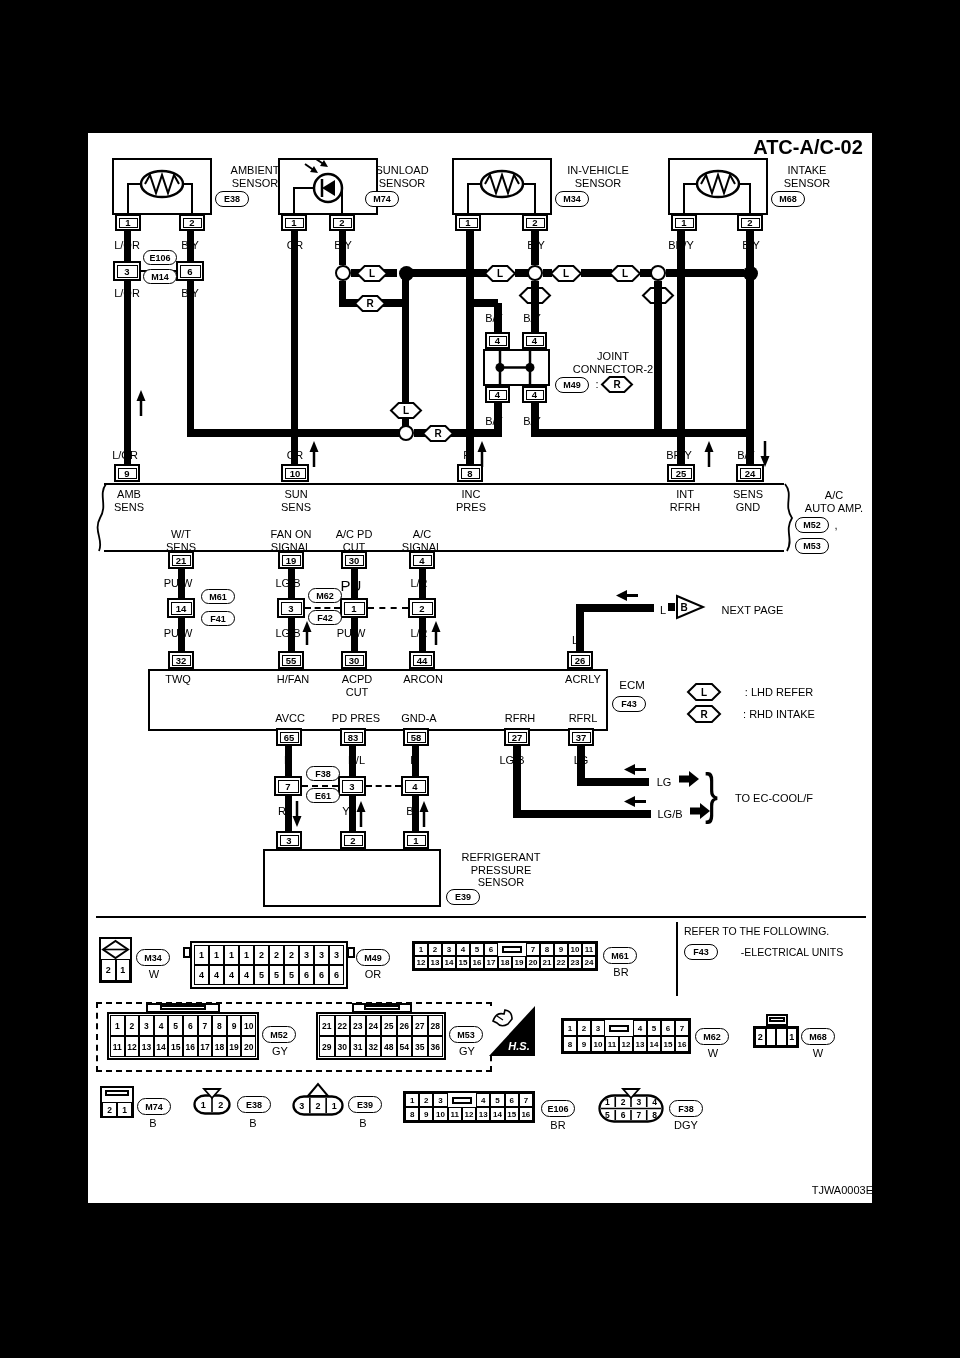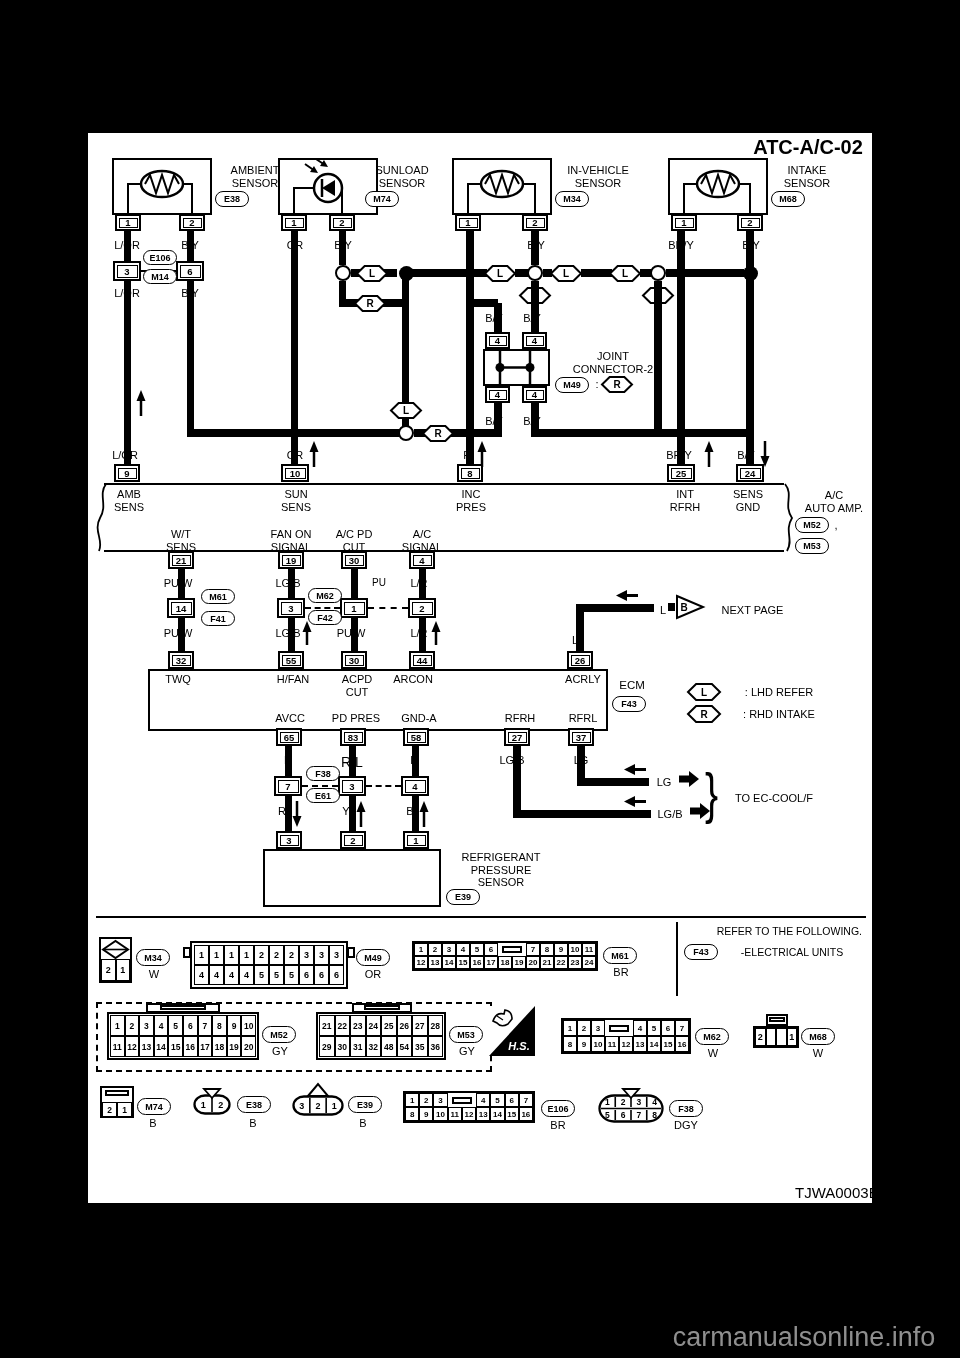--- a/index.html
+++ b/index.html
@@ -25,22 +25,21 @@
   svg{position:absolute;overflow:visible;}
   .svgtext{font-family:"Liberation Sans","DejaVu Sans",sans-serif;}
 </style>
 </head>
 <body>
 
 <div id="stage">
   <div id="page"></div>
   <div id="layer">
       <div class="lbl" style="left: 746px; top: 136px; width: 124px; font-size: 20px; font-weight: bold; text-align: center;">ATC-A/C-02</div>
-      <div class="lbl" style="left: 795px; top: 1184px; width: 78px; font-size: 15px; text-align: center;">TJWA0003E</div>
-      <div class="lbl" style="left: 648px; top: 1322px; width: 312px; font-size: 27px; color: rgb(143, 143, 143); text-align: center;">carmanualsonline.info</div>
+      <div class="lbl" style="left: 795px; top: 1184px; width: 78px; font-size: 11px; text-align: right;">TJWA0003E</div>
       <div class="box" style="left: 112px; top: 158px; width: 100px; height: 57px;"></div>
       <div class="" style="left: 112px; top: 158px; width: 100px; height: 57px; position: absolute;">
         <svg width="100" height="57" viewBox="0 0 100 57" style="left:0;top:0">
           <path d="M16,57 V26 H29" fill="none" stroke="#000" stroke-width="2"></path>
           <path d="M80,57 V26 H71" fill="none" stroke="#000" stroke-width="2"></path>
           <ellipse cx="50" cy="26" rx="21" ry="13" fill="#fff" stroke="#000" stroke-width="2.5"></ellipse>
           <path d="M33,26 L38,17 44,35 50,17 56,35 62,17 67,26" fill="none" stroke="#000" stroke-width="2"></path>
         </svg>
       </div>
       <div class="lbl" style="left: 216px; top: 164px; width: 78px; font-size: 11px; text-align: center;">AMBIENT
@@ -352,21 +351,21 @@
       </div>
       <div class="pin" style="left: 409px; top: 551px; width: 26px; height: 18px;">
         <span>4</span>
       </div>
       <div class="wire" style="left: 178px; top: 569px; width: 7px; height: 29px;"></div>
       <div class="wire" style="left: 288px; top: 569px; width: 7px; height: 29px;"></div>
       <div class="wire" style="left: 351px; top: 569px; width: 7px; height: 29px;"></div>
       <div class="wire" style="left: 419px; top: 569px; width: 7px; height: 29px;"></div>
       <div class="lbl" style="left: 161px; top: 577px; width: 34px; font-size: 11px; text-align: center;">PU/W</div>
       <div class="lbl" style="left: 271px; top: 577px; width: 34px; font-size: 11px; text-align: center;">LG/B</div>
-      <div class="lbl" style="left: 337px; top: 577px; width: 28px; font-size: 10px; text-align: center; margin-left: 28px;">PU</div>
+      <div class="lbl" style="left: 337px; top: 577px; width: 28px; font-size: 15px; text-align: center;">PU</div>
       <div class="lbl" style="left: 404px; top: 577px; width: 30px; font-size: 11px; text-align: center;">L/R</div>
       <div class="pin" style="left: 167px; top: 598px; width: 28px; height: 20px;">
         <span>14</span>
       </div>
       <div class="pin" style="left: 277px; top: 598px; width: 28px; height: 20px;">
         <span>3</span>
       </div>
       <div class="pin" style="left: 340px; top: 598px; width: 28px; height: 20px;">
         <span>1</span>
       </div>
@@ -430,21 +429,21 @@
           <polygon points="9,2 35,13 9,24" fill="#fff" stroke="#000" stroke-width="2"></polygon>
           <text class="svgtext" x="16" y="17" font-size="10" font-weight="bold" text-anchor="middle">B</text>
         </svg>
       </div>
       <div class="lbl" style="left: 710px; top: 604px; width: 85px; font-size: 11px; text-align: center;">NEXT PAGE</div>
       <div class="box" style="left: 148px; top: 669px; width: 460px; height: 62px; border-width: 2px;"></div>
       <div class="lbl" style="left: 162px; top: 673px; width: 32px; font-size: 11px; text-align: center;">TWQ</div>
       <div class="lbl" style="left: 272px; top: 673px; width: 42px; font-size: 11px; text-align: center;">H/FAN</div>
       <div class="lbl" style="left: 338px; top: 673px; width: 38px; font-size: 11px; text-align: center;">ACPD
 CUT</div>
-      <div class="lbl" style="left: 389px; top: 673px; width: 48px; font-size: 11px; text-align: center;">ARCON</div>
+      <div class="lbl" style="left: 399px; top: 673px; width: 48px; font-size: 11px; text-align: center;">ARCON</div>
       <div class="lbl" style="left: 561px; top: 673px; width: 44px; font-size: 11px; text-align: center;">ACRLY</div>
       <div class="lbl" style="left: 271px; top: 712px; width: 38px; font-size: 11px; text-align: center;">AVCC</div>
       <div class="lbl" style="left: 328px; top: 712px; width: 56px; font-size: 11px; text-align: center;">PD PRES</div>
       <div class="lbl" style="left: 397px; top: 712px; width: 44px; font-size: 11px; text-align: center;">GND-A</div>
       <div class="lbl" style="left: 501px; top: 712px; width: 38px; font-size: 11px; text-align: center;">RFRH</div>
       <div class="lbl" style="left: 565px; top: 712px; width: 36px; font-size: 11px; text-align: center;">RFRL</div>
       <div class="lbl" style="left: 614px; top: 679px; width: 36px; font-size: 11.5px; text-align: center;">ECM</div>
       <div class="oval" style="left: 612px; top: 696px; width: 34px; height: 16px;">F43</div>
       <div class="" style="left: 688px; top: 683px; width: 32px; height: 18px; position: absolute;">
         <svg width="32" height="18" viewBox="0 0 32 18" style="left:0;top:0">
@@ -474,21 +473,21 @@
       </div>
       <div class="pin" style="left: 568px; top: 728px; width: 26px; height: 18px;">
         <span>37</span>
       </div>
       <div class="wire" style="left: 285px; top: 746px; width: 7px; height: 30px;"></div>
       <div class="wire" style="left: 349px; top: 746px; width: 7px; height: 30px;"></div>
       <div class="wire" style="left: 412px; top: 746px; width: 7px; height: 30px;"></div>
       <div class="wire" style="left: 513px; top: 746px; width: 8px; height: 72px;"></div>
       <div class="wire" style="left: 577px; top: 746px; width: 8px; height: 40px;"></div>
       <div class="lbl" style="left: 281px; top: 754px; width: 14px; font-size: 11px; text-align: center;">R</div>
-      <div class="lbl" style="left: 341px; top: 754px; width: 24px; font-size: 14px; text-align: left;">R/L</div>
+      <div class="lbl" style="left: 341px; top: 754px; width: 24px; font-size: 11px; text-align: right;">R/L</div>
       <div class="lbl" style="left: 408px; top: 754px; width: 12px; font-size: 11px; text-align: center;">B</div>
       <div class="lbl" style="left: 496px; top: 754px; width: 32px; font-size: 11px; text-align: center;">LG/B</div>
       <div class="lbl" style="left: 570px; top: 754px; width: 22px; font-size: 11px; text-align: center;">LG</div>
       <div class="pin" style="left: 274px; top: 776px; width: 28px; height: 20px;">
         <span>7</span>
       </div>
       <div class="pin" style="left: 338px; top: 776px; width: 28px; height: 20px;">
         <span>3</span>
       </div>
       <div class="pin" style="left: 401px; top: 776px; width: 28px; height: 20px;">
@@ -623,21 +622,21 @@
       <div class="cell" style="left: 498px; top: 956px; width: 14px; height: 13px; font-size: 8px;">18</div>
       <div class="cell" style="left: 512px; top: 956px; width: 14px; height: 13px; font-size: 8px;">19</div>
       <div class="cell" style="left: 526px; top: 956px; width: 14px; height: 13px; font-size: 8px;">20</div>
       <div class="cell" style="left: 540px; top: 956px; width: 14px; height: 13px; font-size: 8px;">21</div>
       <div class="cell" style="left: 554px; top: 956px; width: 14px; height: 13px; font-size: 8px;">22</div>
       <div class="cell" style="left: 568px; top: 956px; width: 14px; height: 13px; font-size: 8px;">23</div>
       <div class="cell" style="left: 582px; top: 956px; width: 14px; height: 13px; font-size: 8px;">24</div>
       <div class="oval" style="left: 603px; top: 947px; width: 34px; height: 17px;">M61</div>
       <div class="lbl" style="left: 611px; top: 966px; width: 20px; font-size: 11px; text-align: center;">BR</div>
       <div class="wire" style="left: 676px; top: 922px; width: 2px; height: 74px;"></div>
-      <div class="lbl" style="left: 684px; top: 925px; width: 178px; font-size: 10.5px; text-align: right;">REFER TO THE FOLLOWING.</div>
+      <div class="lbl" style="left: 684px; top: 925px; width: 178px; font-size: 10.5px; text-align: left;">REFER TO THE FOLLOWING.</div>
       <div class="oval" style="left: 684px; top: 944px; width: 34px; height: 16px;">F43</div>
       <div class="lbl" style="left: 722px; top: 946px; width: 140px; font-size: 10.5px; text-align: center;">-ELECTRICAL UNITS</div>
       <div class="dbox" style="left: 96px; top: 1002px; width: 392px; height: 66px;"></div>
       <div class="box" style="left: 146px; top: 1003px; width: 74px; height: 10px; border-width: 2px;"></div>
       <div class="slot" style="left: 160px; top: 1005px; width: 46px; height: 5px;"></div>
       <div class="box" style="left: 107px; top: 1012px; width: 152px; height: 48px; border-width: 2px;"></div>
       <div class="cell" style="left: 110px; top: 1015px; width: 14.6px; height: 21px; font-size: 8.5px;">1</div>
       <div class="cell" style="left: 124.6px; top: 1015px; width: 14.6px; height: 21px; font-size: 8.5px;">2</div>
       <div class="cell" style="left: 139.2px; top: 1015px; width: 14.6px; height: 21px; font-size: 8.5px;">3</div>
       <div class="cell" style="left: 153.8px; top: 1015px; width: 14.6px; height: 21px; font-size: 8.5px;">4</div>

